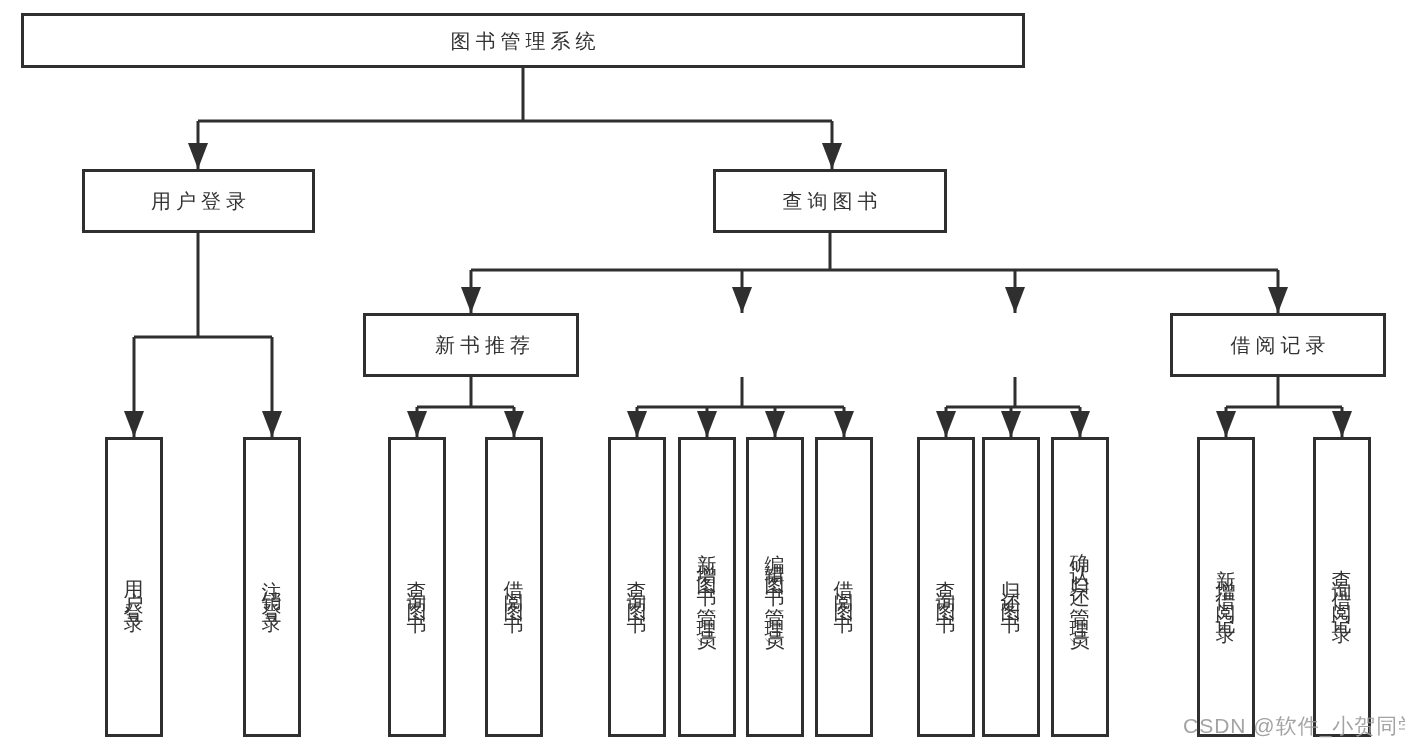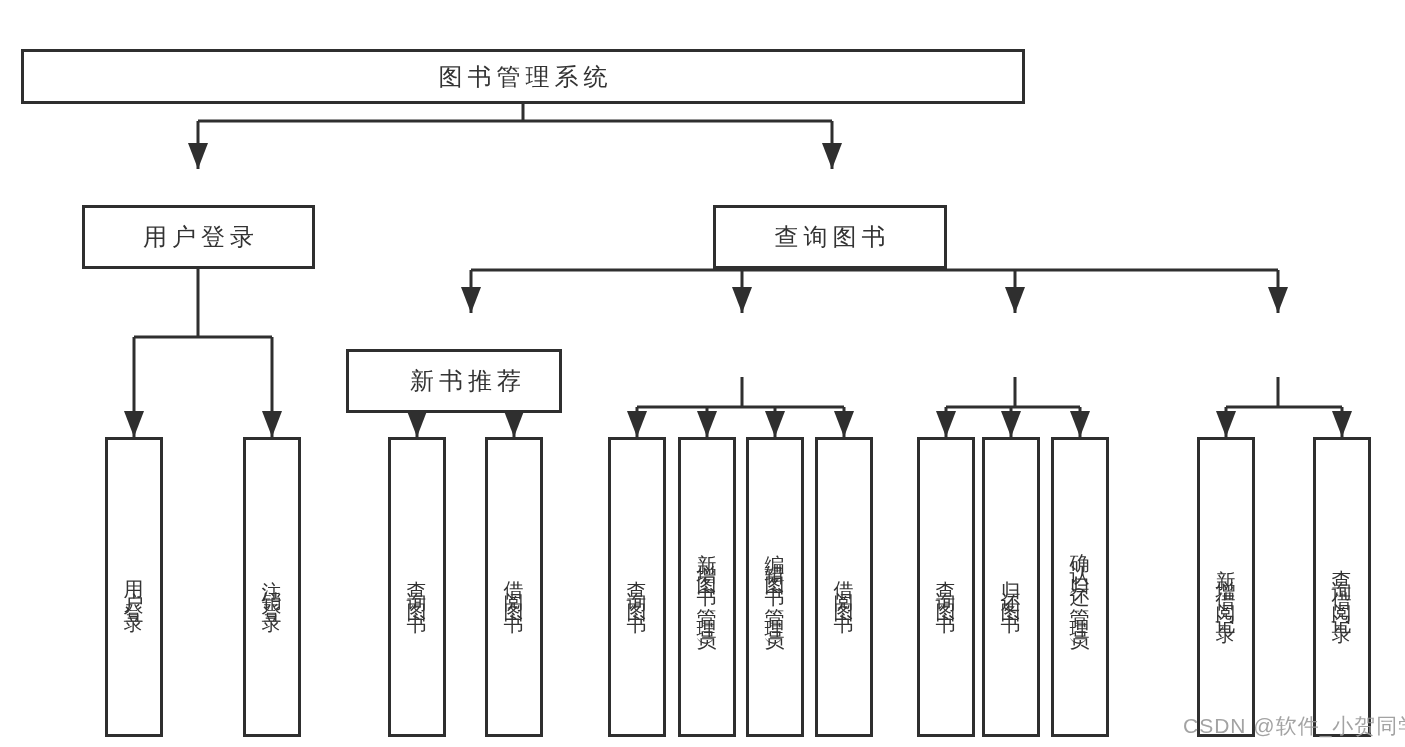--- a/index.html
+++ b/index.html
@@ -26,24 +26,23 @@
     box-sizing: border-box;
     background: #ffffff;
     border: 3px solid #2f2f2f;
     color: #333333;
     display: flex;
     align-items: center;
     justify-content: center;
     line-height: 1;
   }
   .hbox {
-    font-size: 24px;
+    font-size: 20px;
     letter-spacing: 5px;
     text-indent: 5px;
-    margin-top: 36px;
   }
   .vbox {
     writing-mode: vertical-rl;
     text-orientation: mixed;
     font-size: 20px;
     letter-spacing: 11px;
   }
   .watermark {
     position: absolute;
     left: 1183px;
@@ -99,21 +98,22 @@
     <path class="ln" d="M1278 377 V407 M1226 407 H1342"></path>
     <path class="ln" d="M1226 407 V437" marker-end="url(#arrow)"></path>
     <path class="ln" d="M1342 407 V437" marker-end="url(#arrow)"></path>
   </svg>
 
   <div class="node hbox" style="left:21px; top:13px; width:1004px; height:55px;">图书管理系统</div>
 
   <div class="node hbox" style="left:82px; top:169px; width:233px; height:64px;">用户登录</div>
   <div class="node hbox" style="left:713px; top:169px; width:234px; height:64px;">查询图书</div>
 
-  <div class="node hbox" style="left:346px; top:313px; width:216px; height:64px;padding-left:23px;">新书推荐</div>
+  <div class="node hbox" style="left:363px; top:313px; width:216px; height:64px;padding-left:23px;">新书推荐</div>
+  <div class="node hbox" style="left:1170px; top:313px; width:216px; height:64px;">借阅记录</div>
 
   <div class="node vbox" style="left:105px; top:437px; width:58px; height:300px;">用户登录</div>
   <div class="node vbox" style="left:243px; top:437px; width:58px; height:300px;">注销登录</div>
 
   <div class="node vbox" style="left:388px; top:437px; width:58px; height:300px;">查询图书</div>
   <div class="node vbox" style="left:485px; top:437px; width:58px; height:300px;">借阅图书</div>
 
   <div class="node vbox" style="left:608px; top:437px; width:58px; height:300px;">查询图书</div>
   <div class="node vbox" style="left:678px; top:437px; width:58px; height:300px;">新增图书（管理员）</div>
   <div class="node vbox" style="left:746px; top:437px; width:58px; height:300px;">编辑图书（管理员）</div>

